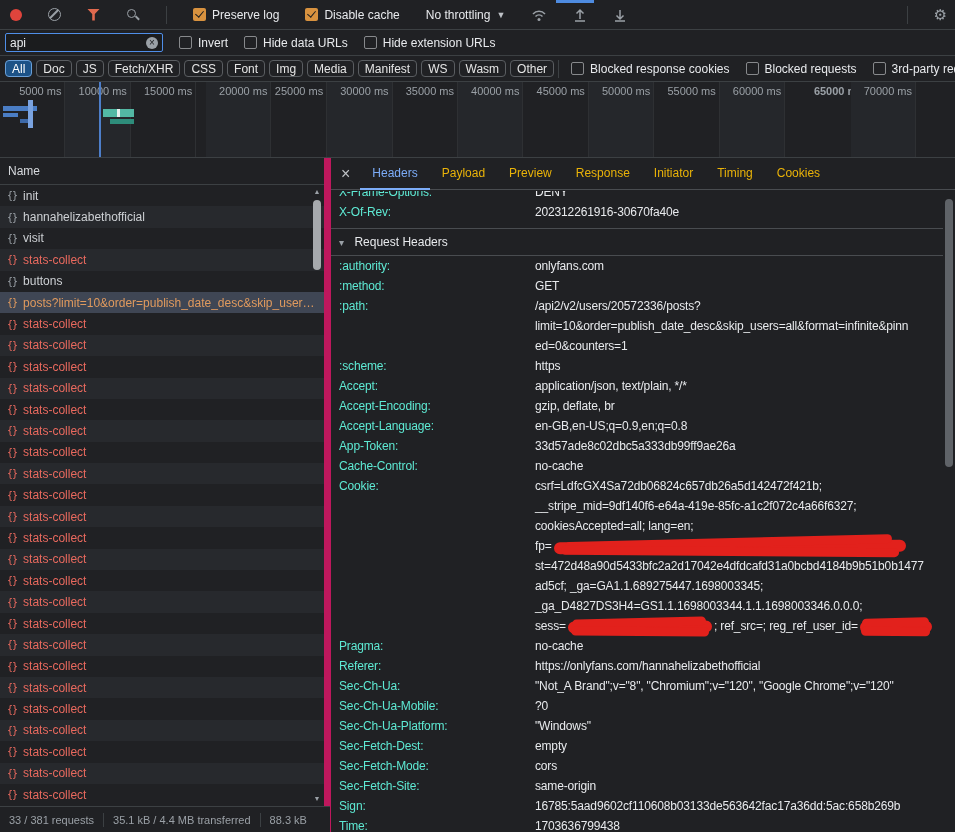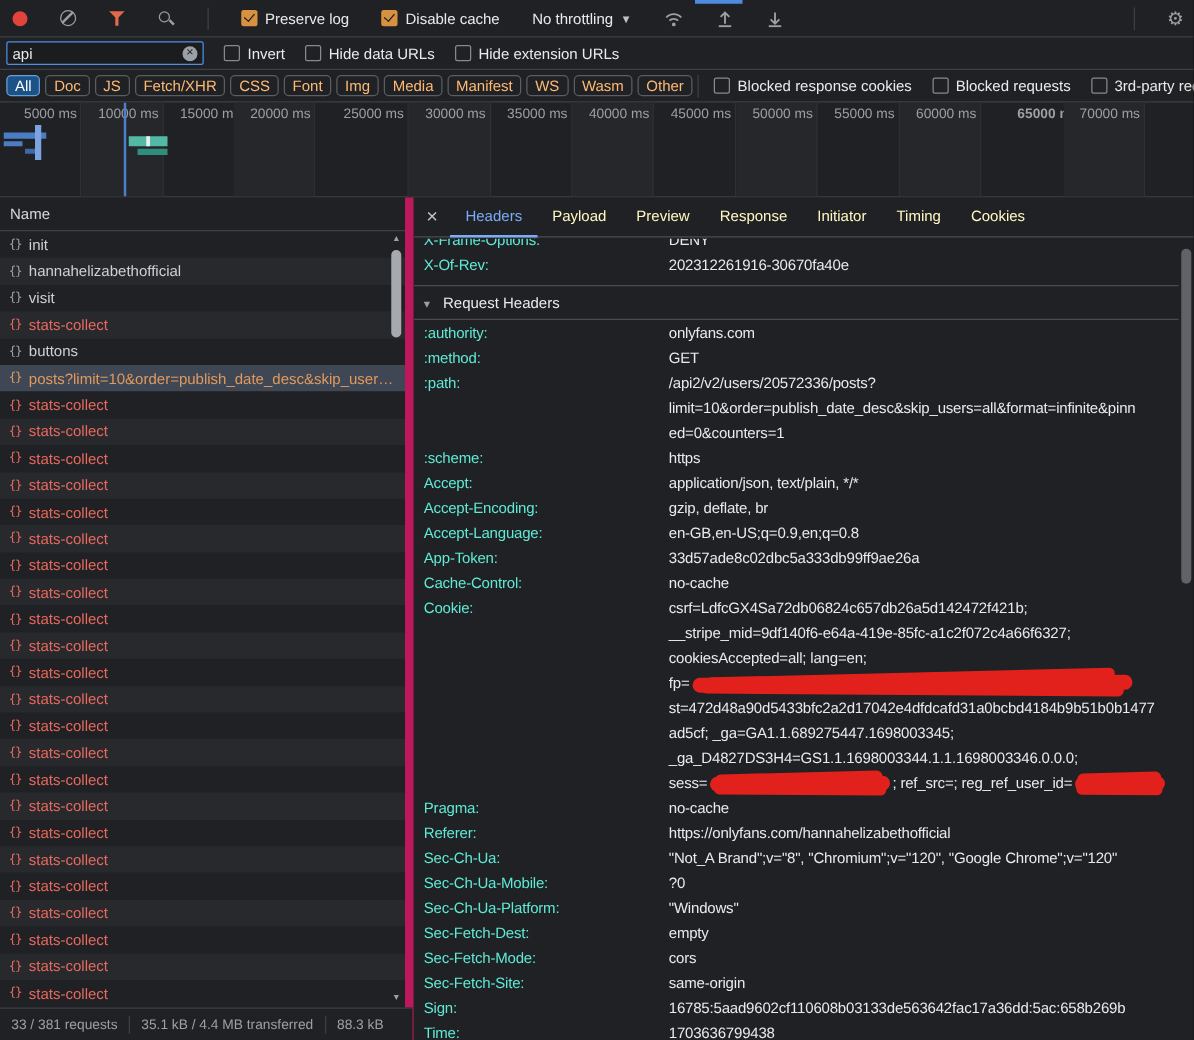--- a/index.html
+++ b/index.html
@@ -33,21 +33,21 @@
              border-bottom:1px solid #3c4043;display:flex;align-items:center;gap:16px;}
   .finput{margin-left:5px;width:158px;height:19px;border:1px solid #4f8ee8;border-radius:2px;background:#1b1c1e;
           display:flex;align-items:center;padding:0 4px;box-sizing:border-box;flex:none;gap:44px;}
   .fi-text{color:#e8eaed;}
   .fi-clear{margin-left:auto;width:12px;height:12px;border-radius:50%;background:#9aa0a6;color:#202124;
             font-size:10px;line-height:12px;text-align:center;}
   
   #chipbar{position:absolute;left:0;top:56px;width:955px;height:26px;box-sizing:border-box;
            border-bottom:1px solid #3c4043;display:flex;align-items:center;}
   #type-filters{display:flex;align-items:flex-start;margin-left:5px;}
-  .chip{border:1px solid #5a5d61;border-radius:4px;padding:1px 6px;margin-right:4px;color:#fdba74;
+  .chip{border:1px solid #5a5d61;border-radius:4px;padding:1px 6px;margin-right:4px;color:#e5e5e5;
         height:17px;line-height:15px;box-sizing:border-box;white-space:nowrap;}
   .chip.active{background:#1c5287;border-color:#6aa0d8;color:#fff;}
   #extra-filters{display:flex;align-items:center;gap:16px;margin-left:12px;}
   
   #timeline{position:absolute;left:0;top:82px;width:955px;height:76px;box-sizing:border-box;
             border-bottom:1px solid #3c4043;overflow:hidden;}
   .tl-col{position:absolute;top:0;height:76px;border-right:1px solid #2e3033;box-sizing:border-box;}
   .tl-col.alt{background:#25272b;}
   .tl-label{position:absolute;right:3px;top:3px;color:#9aa0a6;font-size:11px;white-space:nowrap;}
   .wbar{position:absolute;z-index:3;}
@@ -75,21 +75,21 @@
   .sarrow{position:absolute;left:0;width:12px;text-align:center;font-size:7px;color:#9aa0a6;line-height:10px;}
   .sarrow.up{top:2px;} .sarrow.down{bottom:2px;}
   .sthumb{position:absolute;left:2px;width:8px;border-radius:4px;}
   .sthumb.l{top:15px;height:70px;background:#a6a9ad;}
   .sthumb.r{top:8px;height:268px;background:#5f6368;}
   
   #rightpanel{position:absolute;left:331px;top:158px;right:0;bottom:0;background:#202124;overflow:hidden;}
   #dtabs{display:flex;align-items:center;height:32px;box-sizing:border-box;border-bottom:1px solid #494c50;padding-left:10px;}
   .close-x{color:#c0c3c7;font-size:16px;margin-right:10px;line-height:30px;}
   #tab-list{display:flex;height:32px;}
-  .tab{padding:0 12px;line-height:31px;color:#fef9c3;white-space:nowrap;}
+  .tab{padding:0 12px;line-height:31px;color:#eab308;white-space:nowrap;}
   .tab.active{color:#7cacf8;box-shadow:inset 0 -2px 0 #7cacf8;}
   #hdr-clip{position:absolute;left:0;top:33px;right:12px;bottom:0;overflow:hidden;}
   #hdr-scroll{margin-top:-9px;}
   .hdr-row{display:flex;padding-left:8px;letter-spacing:-0.15px;}
   .hdr-name{flex:0 0 196px;line-height:20px;color:#5eead4;white-space:nowrap;}
   .hdr-val{flex:1;line-height:20px;color:#e8eaed;min-width:0;}
   .val-line{white-space:nowrap;height:20px;}
   .section-hdr{height:28px;line-height:27px;border-top:1px solid #494c50;border-bottom:1px solid #494c50;
                margin-top:6px;padding-left:8px;color:#e8eaed;box-sizing:border-box;}
   .tri{color:#9aa0a6;font-size:10px;margin-right:7px;}
@@ -197,21 +197,21 @@
     <div id="tl-cols">
         <div class="tl-col" style="left: 0px; width: 65.43px;">
           <span class="tl-label">5000 ms</span>
         </div>
         <div class="tl-col alt" style="left: 65.43px; width: 65.43px;">
           <span class="tl-label">10000 ms</span>
         </div>
         <div class="tl-col" style="left: 130.86px; width: 65.43px;">
           <span class="tl-label">15000 ms</span>
         </div>
-        <div class="tl-col alt" style="left: 187px; width: 65.43px; text-decoration: underline;">
+        <div class="tl-col alt" style="left: 206px; width: 65.43px; text-decoration: underline;">
           <span class="tl-label">20000 ms</span>
         </div>
         <div class="tl-col" style="left: 261.72px; width: 65.43px;">
           <span class="tl-label">25000 ms</span>
         </div>
         <div class="tl-col alt" style="left: 327.15px; width: 65.43px;">
           <span class="tl-label">30000 ms</span>
         </div>
         <div class="tl-col" style="left: 392.58px; width: 65.43px;">
           <span class="tl-label">35000 ms</span>

